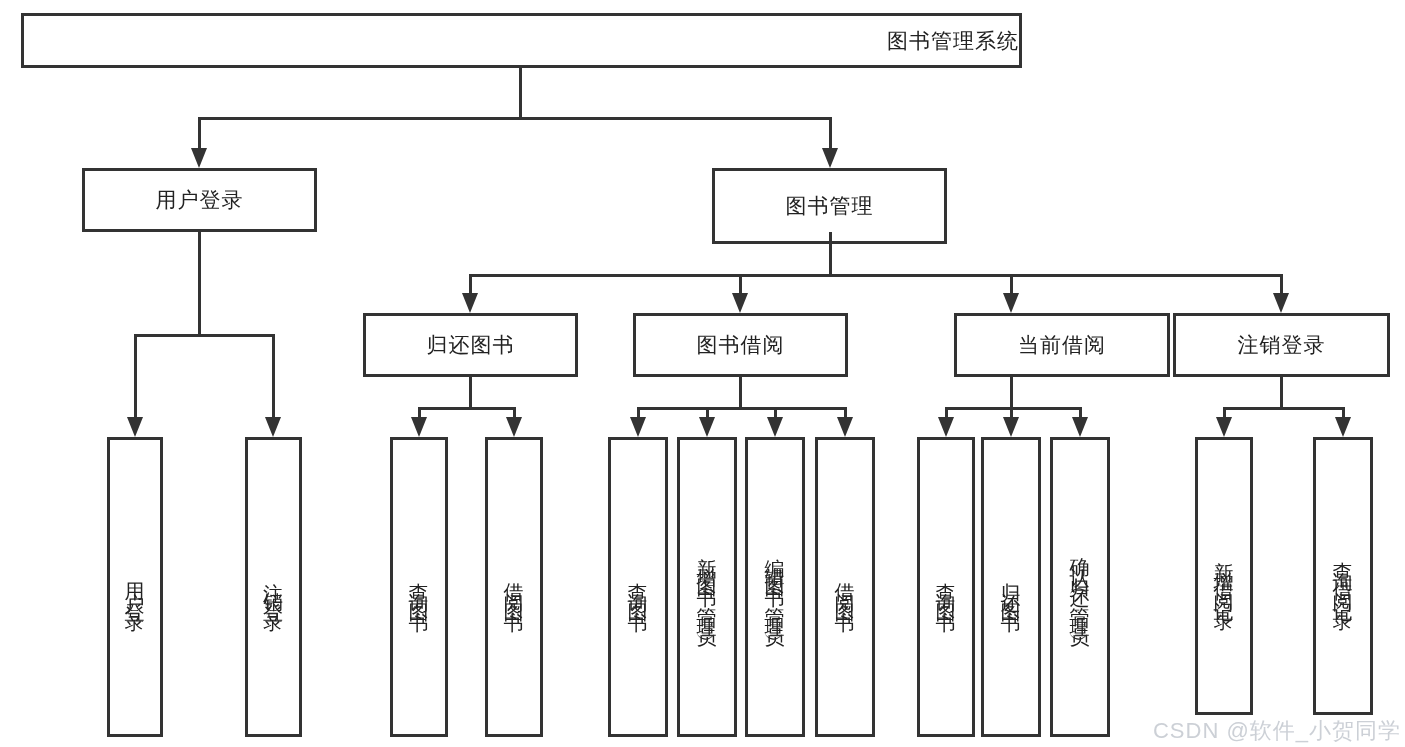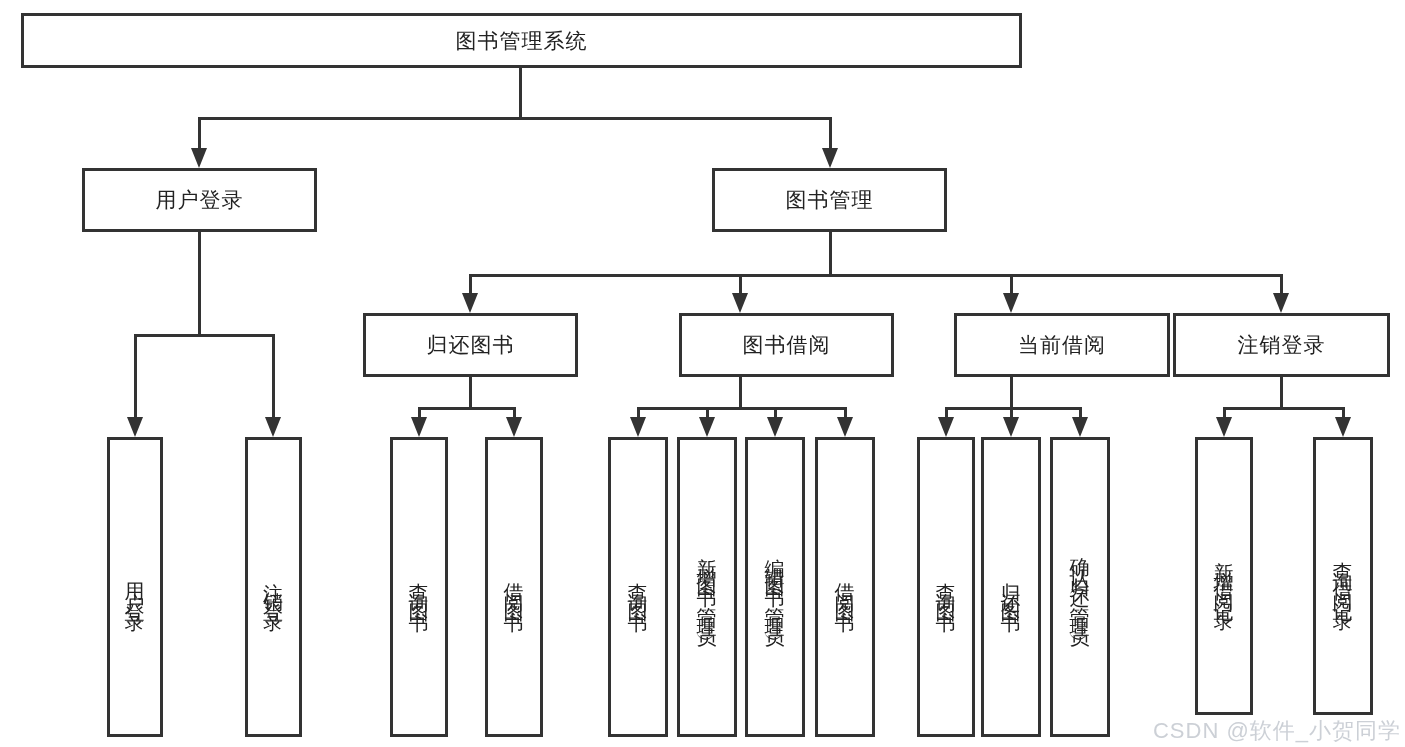--- a/index.html
+++ b/index.html
@@ -36,35 +36,35 @@
     font-size:22px;color:rgba(201,205,212,0.95);
     text-shadow:0 0 2px rgba(255,255,255,0.9);
     letter-spacing:1px;white-space:nowrap;
   }
 </style>
 </head>
 <body>
 
 <div class="stage">
 
-  <div class="box" style="left:21px;top:13px;width:1001px;height:55px;">
+  <div class="box" style="left:21px;top:13px;width:1001px;height:55px;justify-content:flex-end;">
     <span>图书管理系统</span>
   </div>
 
   <i class="vl" style="left:519px;top:68px;height:50px;"></i>
   <i class="hl" style="left:198px;top:117px;width:634px;"></i>
   <i class="vl" style="left:198px;top:117px;height:33px;"></i>
   <i class="ah" style="left:191px;top:148px;"></i>
   <i class="vl" style="left:829px;top:117px;height:33px;"></i>
   <i class="ah" style="left:822px;top:148px;"></i>
 
   <div class="box" style="left:82px;top:168px;width:235px;height:64px;">
     <span>用户登录</span>
   </div>
-  <div class="box" style="left:712px;top:168px;width:235px;height:64px;">
+  <div class="box" style="left:712px;top:168px;width:235px;height:76px;">
     <span>图书管理</span>
   </div>
 
   <i class="vl" style="left:198px;top:232px;height:104px;"></i>
   <i class="hl" style="left:134px;top:334px;width:141px;"></i>
   <i class="vl" style="left:134px;top:334px;height:84px;"></i>
   <i class="ah" style="left:127px;top:417px;"></i>
   <i class="vl" style="left:272px;top:334px;height:84px;"></i>
   <i class="ah" style="left:265px;top:417px;"></i>
 
@@ -75,21 +75,21 @@
   <i class="vl" style="left:739px;top:274px;height:21px;"></i>
   <i class="ah" style="left:732px;top:293px;"></i>
   <i class="vl" style="left:1010px;top:274px;height:21px;"></i>
   <i class="ah" style="left:1003px;top:293px;"></i>
   <i class="vl" style="left:1280px;top:274px;height:21px;"></i>
   <i class="ah" style="left:1273px;top:293px;"></i>
 
   <div class="box" style="left:363px;top:313px;width:215px;height:64px;">
     <span>归还图书</span>
   </div>
-  <div class="box" style="left:633px;top:313px;width:215px;height:64px;margin-left:46px;">
+  <div class="box" style="left:633px;top:313px;width:215px;height:64px;">
     <span>图书借阅</span>
   </div>
   <div class="box" style="left:954px;top:313px;width:216px;height:64px;">
     <span>当前借阅</span>
   </div>
   <div class="box" style="left:1173px;top:313px;width:217px;height:64px;">
     <span>注销登录</span>
   </div>
 
   <i class="vl" style="left:469px;top:377px;height:32px;"></i>

